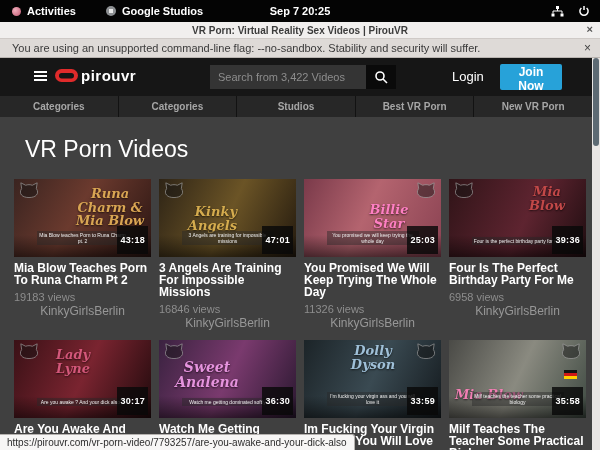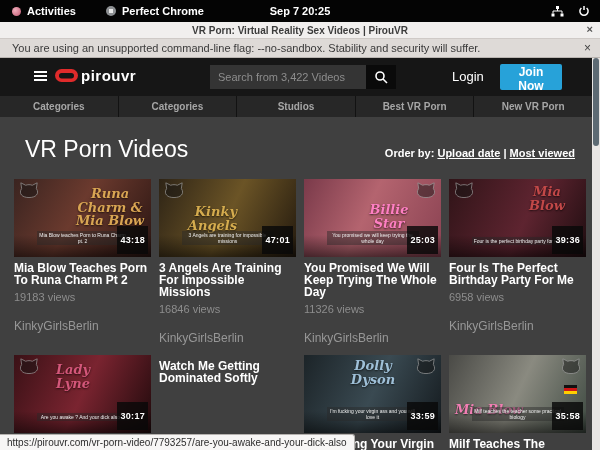--- a/index.html
+++ b/index.html
@@ -91,40 +91,40 @@
     background:rgba(40,40,40,.45);padding:1px 2px;z-index:2;}
   .dur{position:absolute;right:3px;bottom:3px;background:rgba(8,8,8,.82);color:#fff;
     font-size:9px;font-weight:bold;padding:9px 3px;letter-spacing:.3px;z-index:3;}
   .wm{position:absolute;top:3px;opacity:.85;z-index:2;}
   .wm-left .wm{left:5px;}
   .wm-right .wm{right:5px;}
   .flag{position:absolute;right:9px;top:30px;width:13px;height:9px;z-index:2;
     background:linear-gradient(#111 0 33%,#cf1717 33% 66%,#ffce00 66% 100%);}
   .vtitle{margin-top:5px;color:#fff;font-size:12px;font-weight:bold;line-height:12px;cursor:pointer;}
   .views{margin-top:5px;color:#8d8d8d;font-size:11px;}
-  .studio{margin-top:16px;color:#979797;font-size:12px;cursor:pointer;}
+  .studio{margin-top:1px;color:#979797;font-size:12px;cursor:pointer;text-align:center;}
 
   
   .statusbar{position:absolute;left:0;bottom:0;height:15px;background:#f7f6f5;color:#2d2d2d;
     font-size:10px;display:flex;align-items:center;padding:0 7px;
     border:1px solid #b5b2af;border-left:0;border-bottom:0;border-top-right-radius:3px;z-index:5;}
 
   
   .scrollbar{position:absolute;right:0;top:0;bottom:0;width:8px;background:#e9e6e4;z-index:6;}
   .scroll-thumb{position:absolute;top:0;left:1px;width:6px;height:88px;background:#5d6a73;border-radius:3px;}
 </style>
 </head>
 <body>
 
 <div class="topbar">
   <div class="tb-left">
     <span class="dot-icon"></span>
     <span>Activities</span>
     <span class="chrome-icon"></span>
-    <span>Perfect Chrome</span>
+    <span>Google Studios</span>
   </div>
   <div class="tb-clock">Sep 7 20:25</div>
   <div class="tb-right">
     <svg width="13" height="11" viewBox="0 0 13 11">
       <rect x="5" y="0" width="3" height="3" fill="#fff"></rect>
       <rect x="0.5" y="7.5" width="3" height="3" fill="#fff"></rect>
       <rect x="9.5" y="7.5" width="3" height="3" fill="#fff"></rect>
       <path d="M6.5 3v2 M2 7.5V5h9v2.5" stroke="#fff" fill="none" stroke-width="1"></path>
     </svg>
     <svg width="12" height="12" viewBox="0 0 12 12">
@@ -175,26 +175,20 @@
   <div class="nav">
     <div class="nav-item">Categories</div>
     <div class="nav-item">Categories</div>
     <div class="nav-item">Studios</div>
     <div class="nav-item">Best VR Porn</div>
     <div class="nav-item">New VR Porn</div>
   </div>
 
   <div class="pagehead">
     <div class="pagetitle">VR Porn Videos</div>
-    <div class="orderby">
-      <span>Order by:</span>
-      <a>Upload date</a>
-      <span>|</span>
-      <a>Most viewed</a>
-    </div>
   </div>
 
   <div class="grid">
 
     <div class="card">
       <div class="thumb t1 wm-left">
         <svg class="wm" width="20" height="18" viewBox="0 0 24 22">
             <path d="M3 8 L2 1 L8 4 C10 3 14 3 16 4 L22 1 L21 8 C23 11 23 14 21 16 C18 20 6 20 3 16 C1 14 1 11 3 8 Z" fill="rgba(20,20,20,.55)" stroke="#9a9a9a" stroke-width="1"></path>
           </svg>
         <div class="ov">Runa Charm &amp; Mia Blow</div>
@@ -255,20 +249,28 @@
           </svg>
         <div class="ov">Lady Lyne</div>
         <div class="cap">Are you awake ? And your dick also ?</div>
         <div class="dur">30:17</div>
       </div>
       <div class="vtitle">Are You Awake And Your Dick Also</div>
 
     </div>
 
     <div class="card">
+      <div class="thumb t6 wm-left">
+        <svg class="wm" width="20" height="18" viewBox="0 0 24 22">
+            <path d="M3 8 L2 1 L8 4 C10 3 14 3 16 4 L22 1 L21 8 C23 11 23 14 21 16 C18 20 6 20 3 16 C1 14 1 11 3 8 Z" fill="rgba(20,20,20,.55)" stroke="#9a9a9a" stroke-width="1"></path>
+          </svg>
+        <div class="ov">Sweet Analena</div>
+        <div class="cap">Watch me getting dominated softly</div>
+        <div class="dur">36:30</div>
+      </div>
       <div class="vtitle">Watch Me Getting Dominated Softly</div>
 
     </div>
 
     <div class="card">
       <div class="thumb t7 wm-right">
         <svg class="wm" width="20" height="18" viewBox="0 0 24 22">
             <path d="M3 8 L2 1 L8 4 C10 3 14 3 16 4 L22 1 L21 8 C23 11 23 14 21 16 C18 20 6 20 3 16 C1 14 1 11 3 8 Z" fill="rgba(20,20,20,.55)" stroke="#9a9a9a" stroke-width="1"></path>
           </svg>
         <div class="ov">Dolly Dyson</div>

